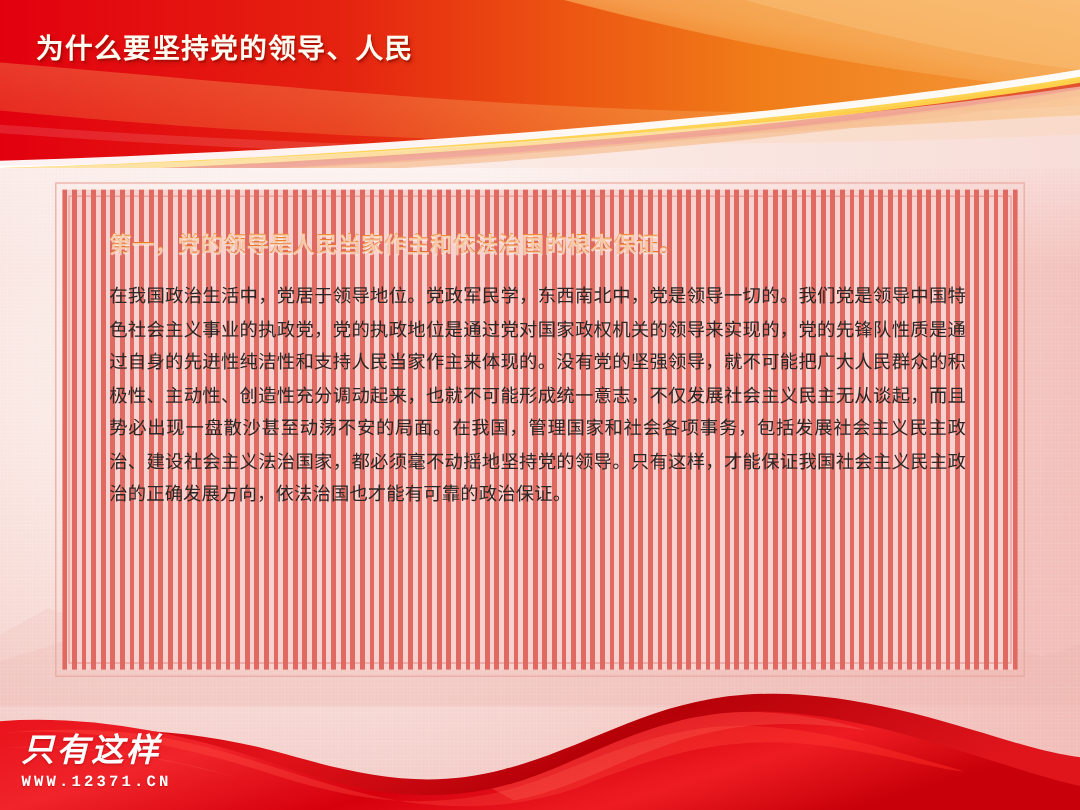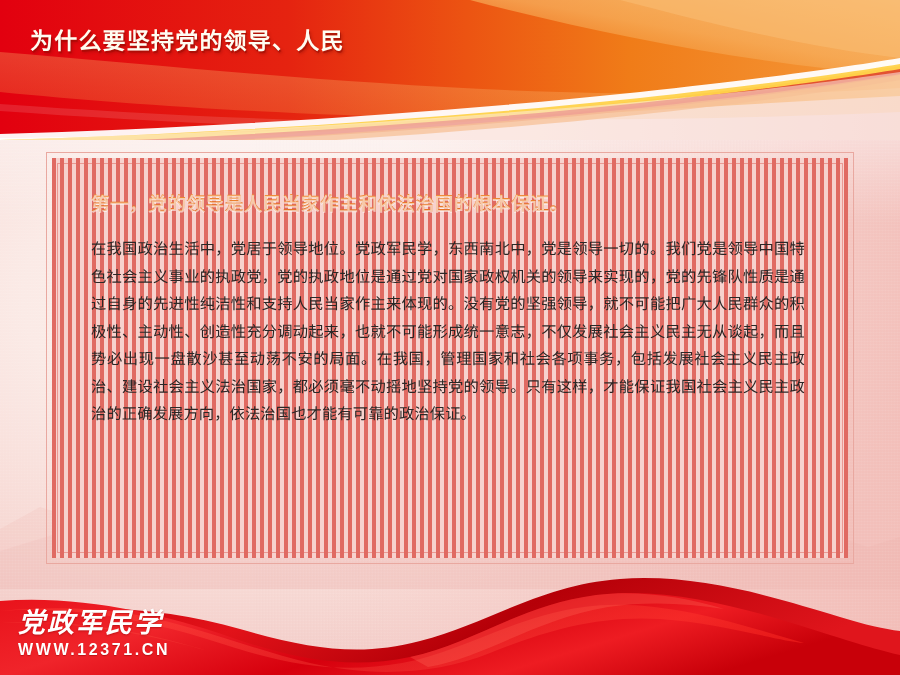--- a/index.html
+++ b/index.html
@@ -133,21 +133,21 @@
     margin: 0 0 20px 2px;
     background: linear-gradient(180deg, #f5a04a 0%, #ea7c2a 48%, #e06a22 100%);
     -webkit-background-clip: text;
     background-clip: text;
     -webkit-text-fill-color: transparent;
     text-shadow: 0 1px 0 rgba(255,255,255,0.6);
     white-space: nowrap;
   }
 
   .body-text {
-    font-family: Liberation Sans, sans-serif;
+    font-family: Liberation Mono, monospace;
     font-size: 15.3px;
     line-height: 27.5px;
     color: #2b2726;
     text-align: justify;
     text-justify: inter-character;
     margin: 12px 2px;
     letter-spacing: 0.1px;
   }
 
   
@@ -173,29 +173,28 @@
     font-weight: bold;
     font-style: italic;
     font-size: 27px;
     color: #ffffff;
     letter-spacing: 2px;
     line-height: 30px;
     text-shadow: 0 1px 2px rgba(130,0,0,0.45);
     white-space: nowrap;
   }
   .logo-url {
-    font-family: Liberation Sans, sans-serif;
-    font-size: 16px;
+    font-family: Liberation Mono, monospace;
+    font-size: 13px;
     font-weight: bold;
     color: #ffffff;
     letter-spacing: 2.6px;
     margin-top: 3px;
     text-shadow: 0 1px 1px rgba(130,0,0,0.45);
     white-space: nowrap;
-    text-align: center;
   }
 </style>
 </head>
 <body>
 
 <div class="poster">
 
   <div class="bg-base"></div>
   <div class="bg-warm-right"></div>
 
@@ -307,18 +306,18 @@
       <path d="M0,46 C80,40 158,58 226,80 C294,102 344,108 402,98
                C460,88 512,52 584,42 C656,32 736,58 804,78
                C778,76 720,58 660,54 C594,50 540,68 490,88
                C436,110 370,112 310,98 C250,84 190,58 126,48 C86,42 42,42 0,46 Z" fill="url(#gSilk3)"></path>
       <path d="M410,92 C470,80 520,40 596,30 C640,25 684,32 724,44
                C686,38 646,36 608,42 C536,54 486,92 428,102 Z" fill="#ff6b5a" opacity="0.3"></path>
       <path d="M0,58 C80,54 150,68 208,86 C160,72 98,60 40,58 Z" fill="#ff5548" opacity="0.28"></path>
     </svg>
 
     <div class="logo">
-      <div class="logo-cn">党政军民学</div>
+      <div class="logo-cn">只有这样</div>
       <div class="logo-url">WWW.12371.CN</div>
     </div>
   </div>
 
 </div>
 
 </body></html>

